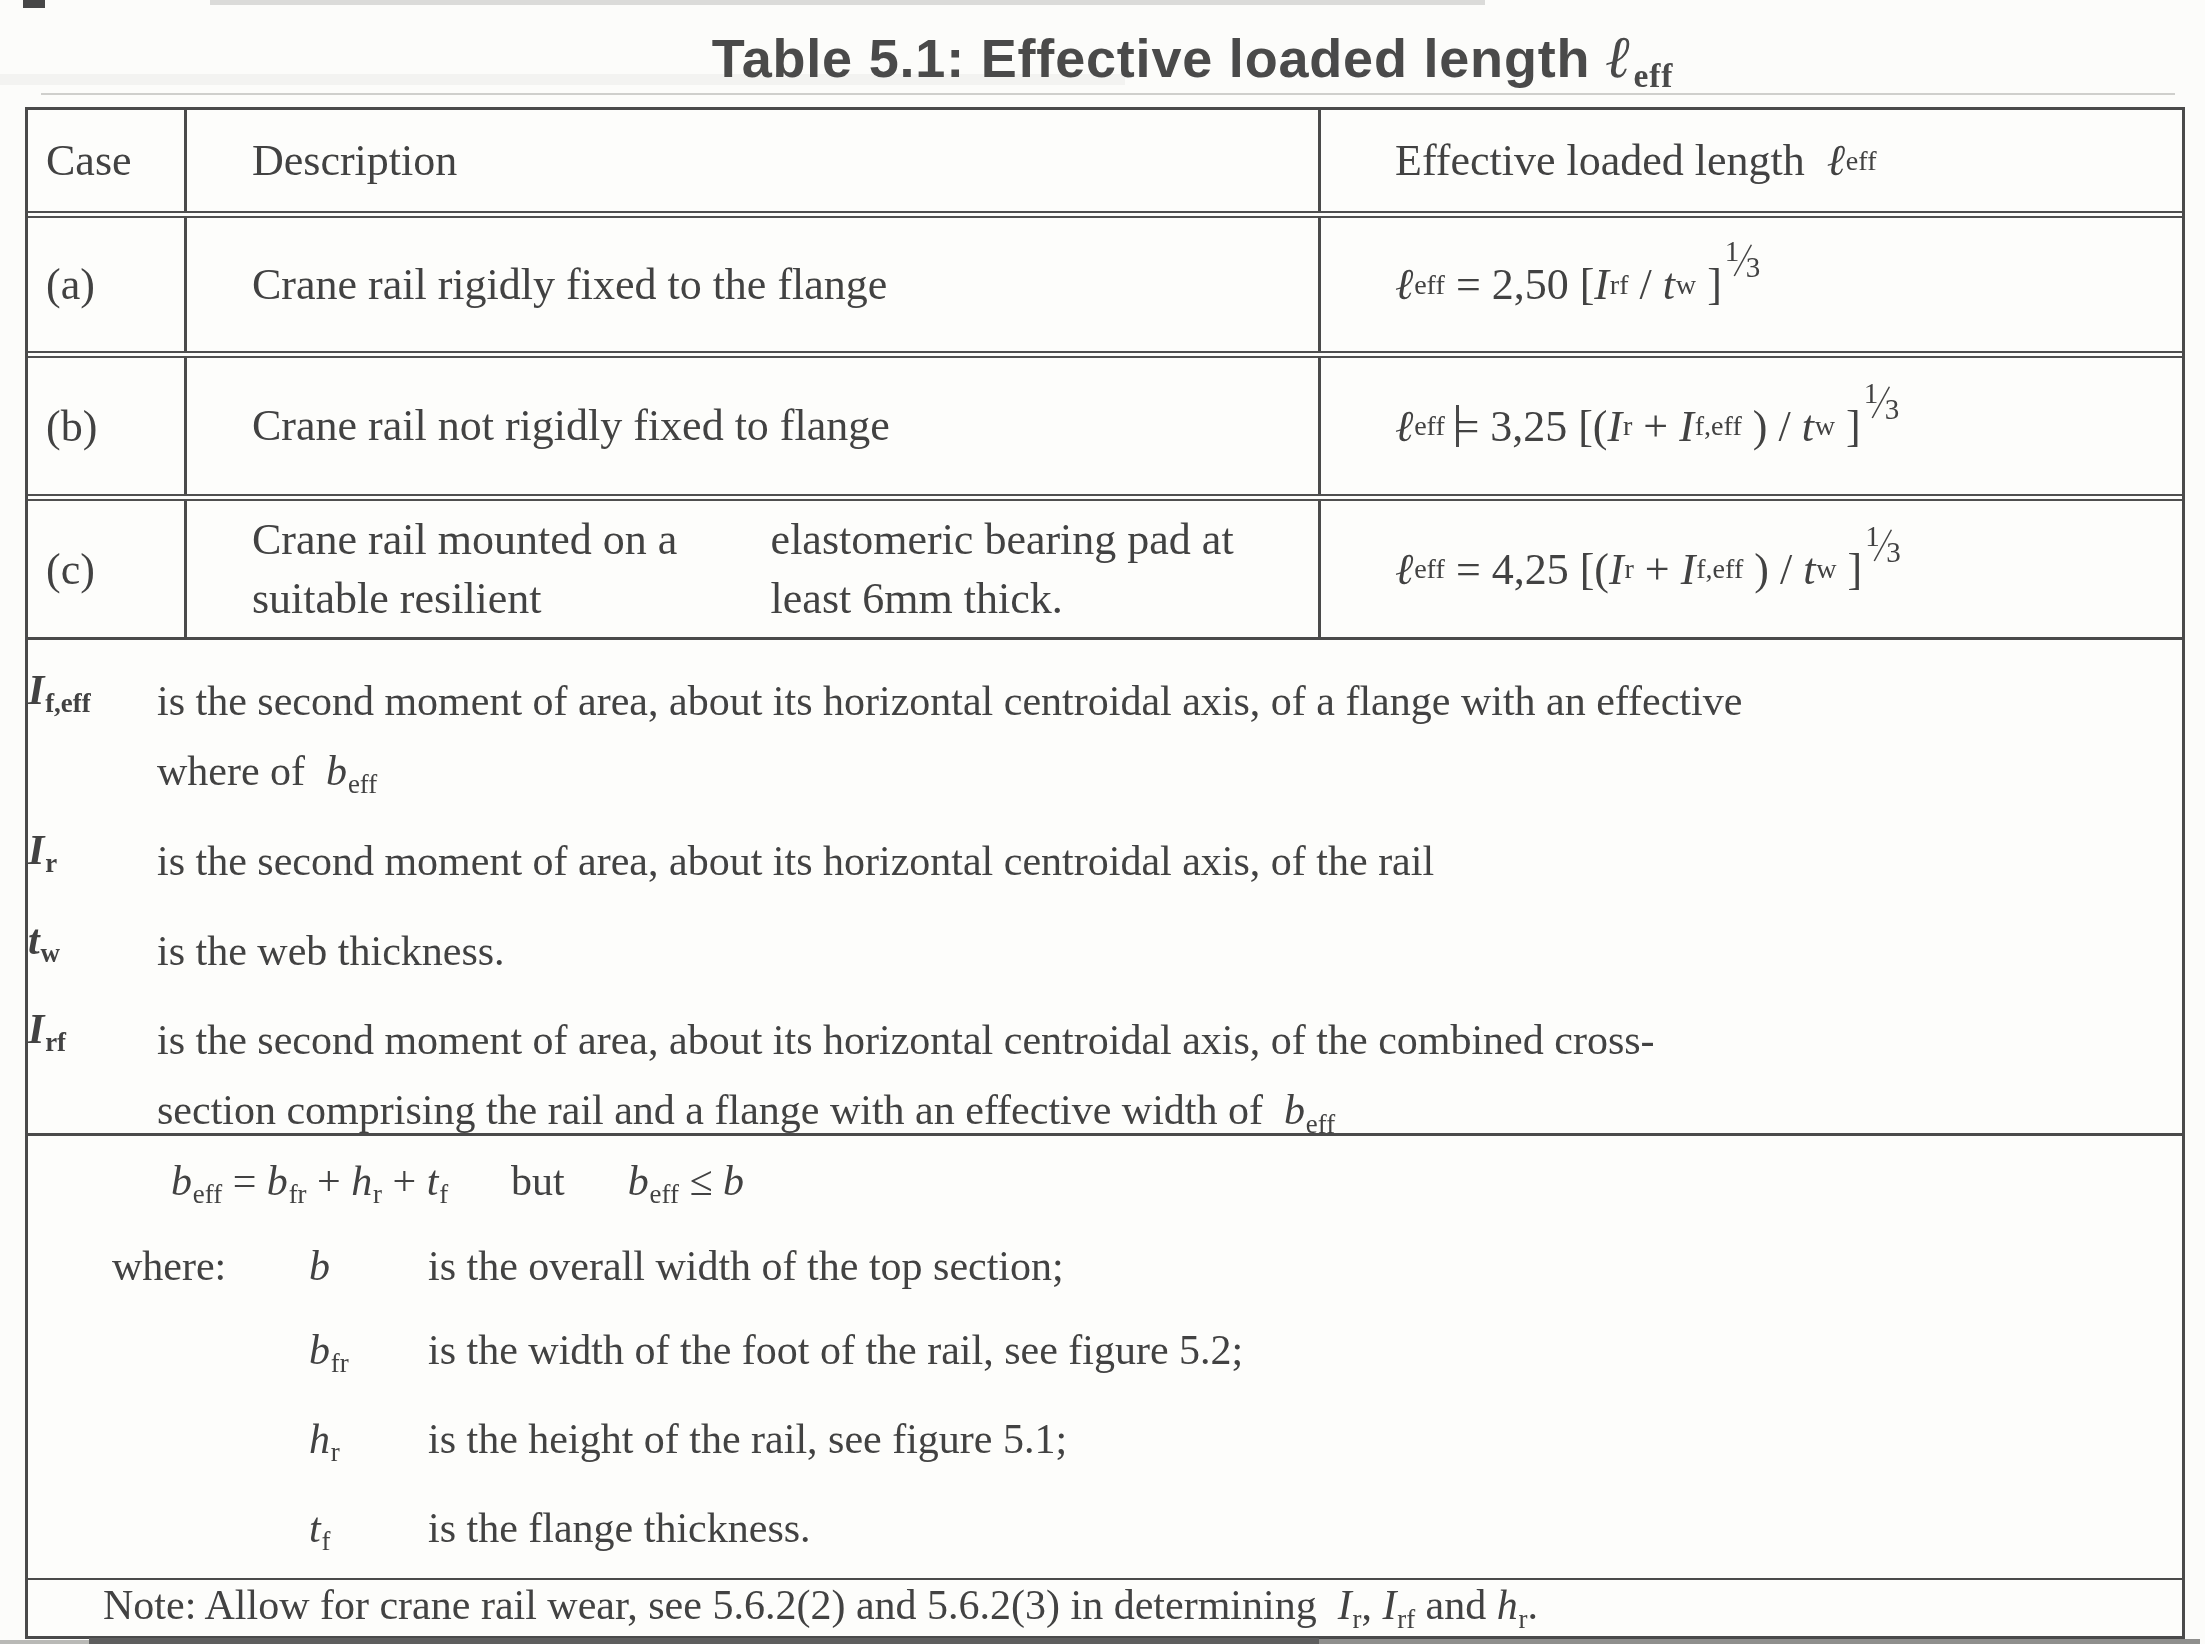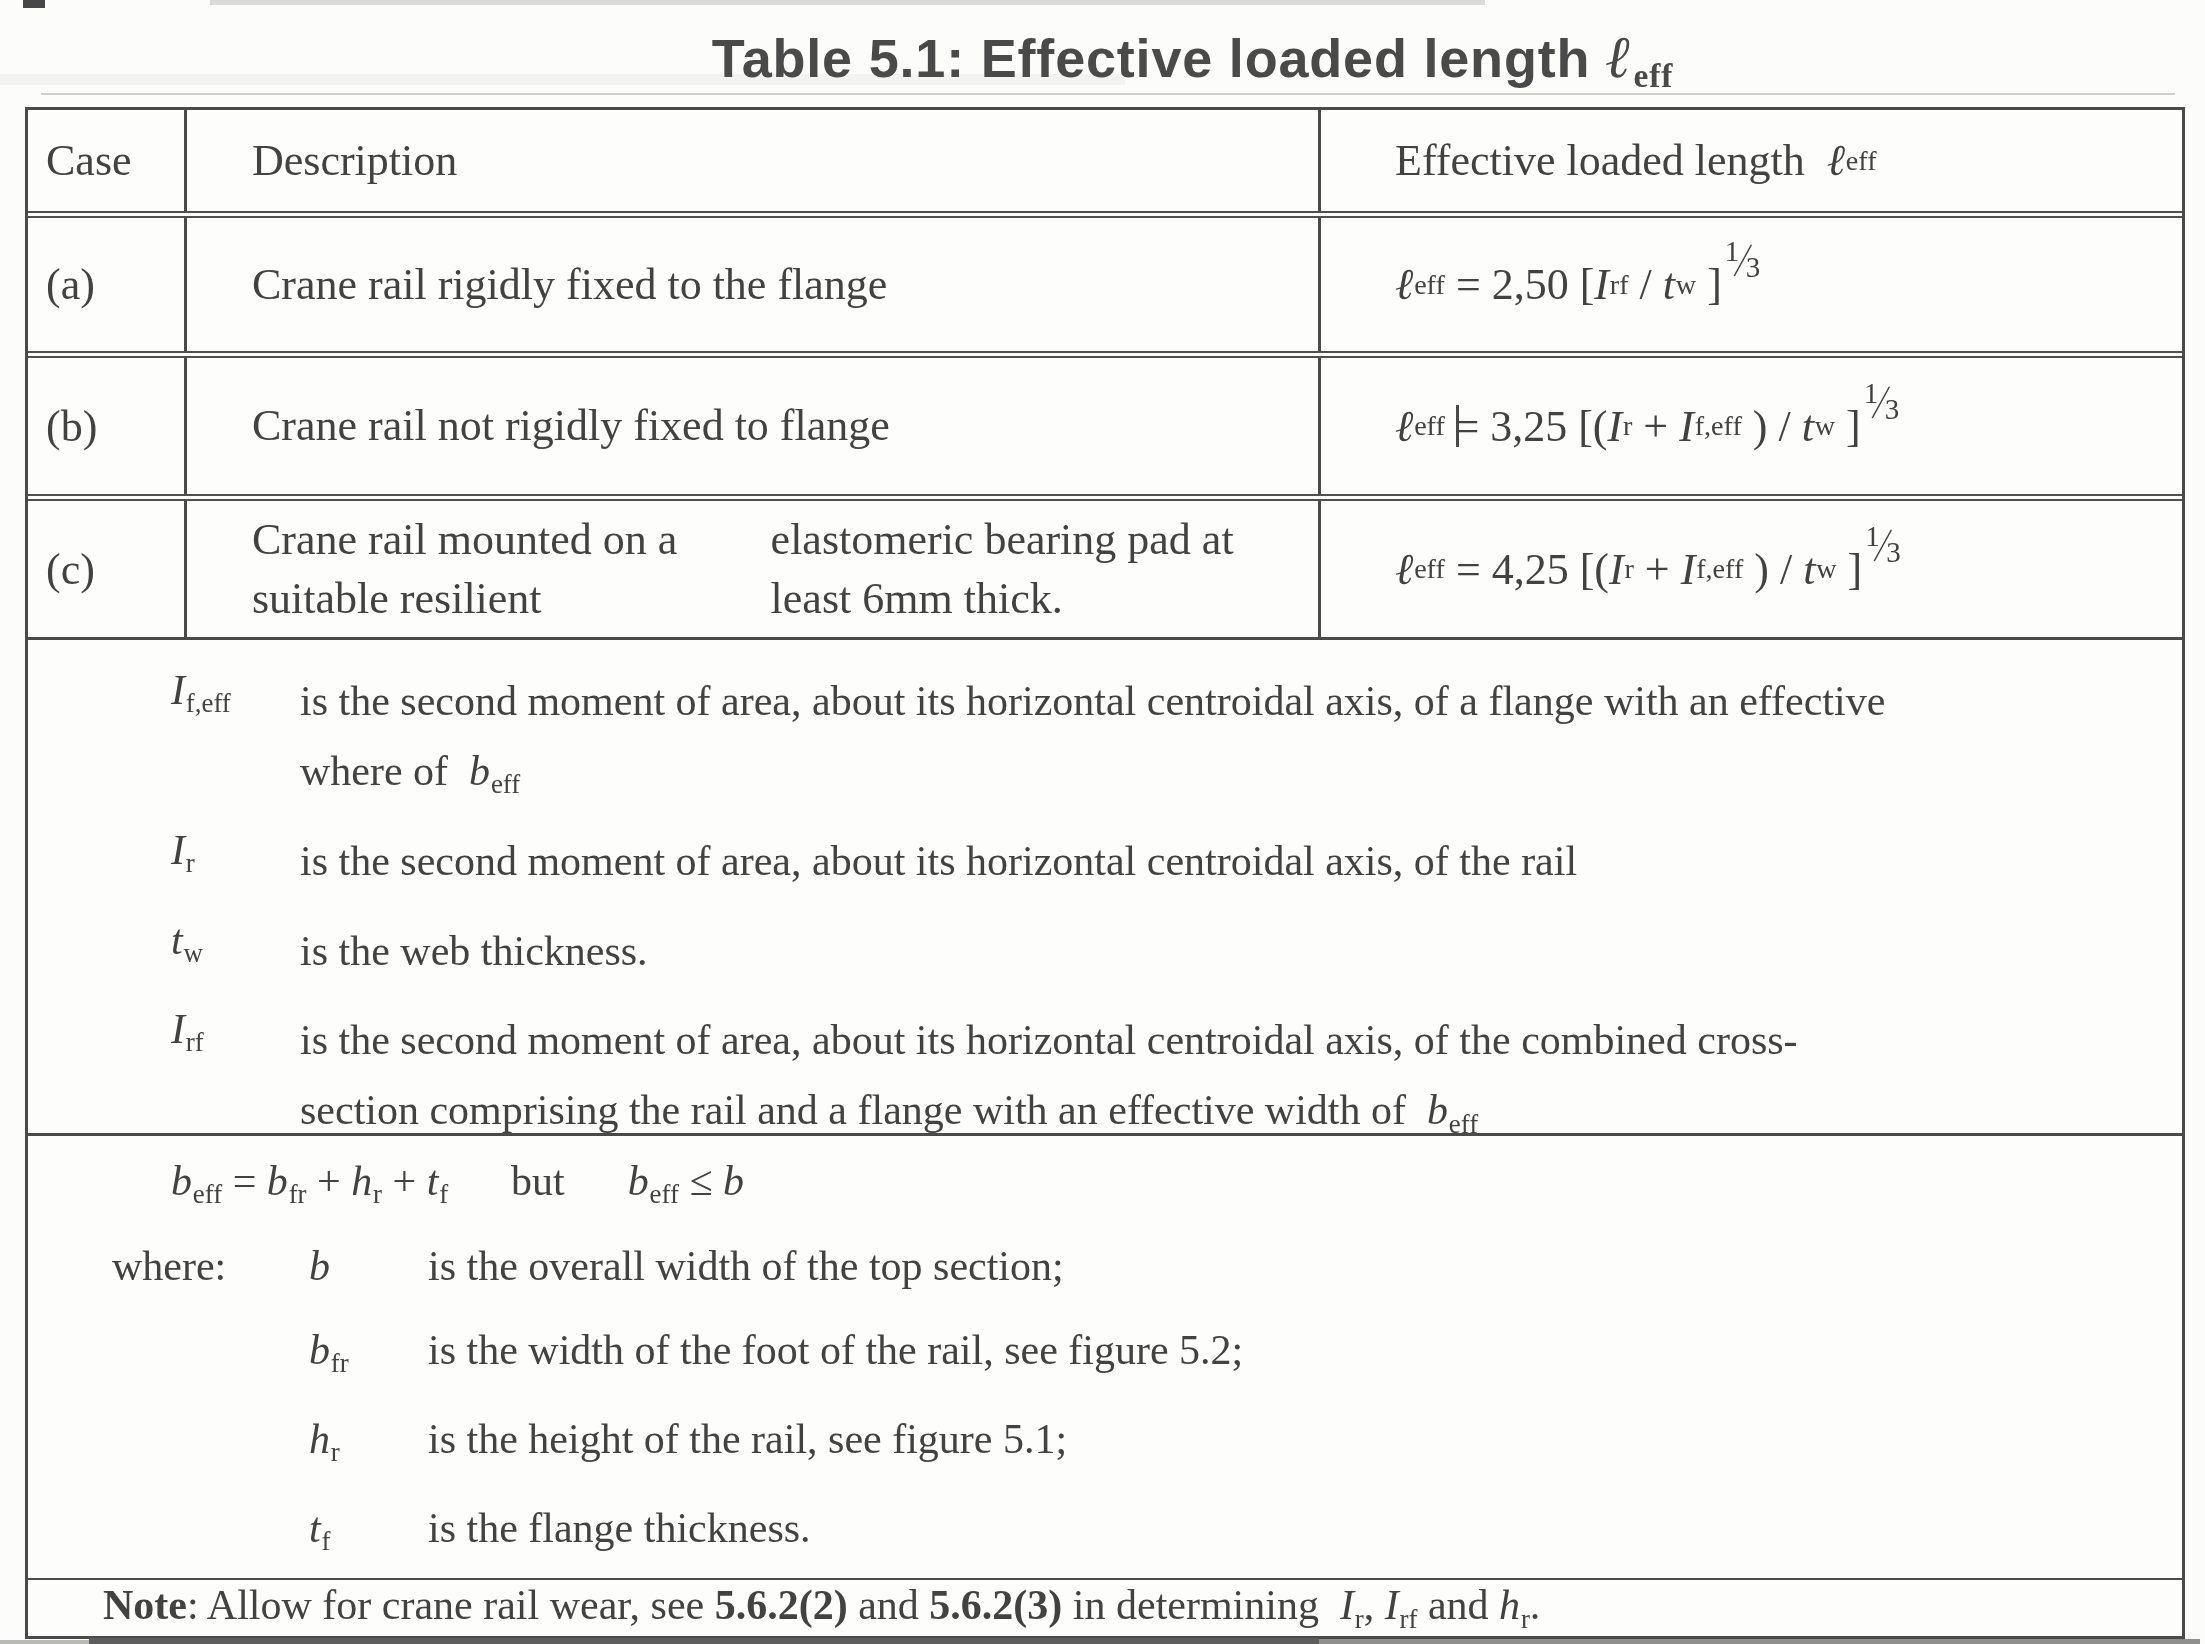--- a/index.html
+++ b/index.html
@@ -50,35 +50,35 @@
   .col-form{flex:1;padding-left:30px;}
   .r-head{height:101px;}
   .r-a{height:140px;}
   .r-b{height:143px;}
   .r-c{height:143px;}
 
   
   .tk-t{font-style:normal;}
   .tk-v{font-style:italic;}
   .tk-s{font-size:0.64em;vertical-align:-0.3em;margin-left:0.8px;}
-  .tk-b{font-weight:bold;}
+  .tk-b{font-weight:normal;}
   .tk-bar{display:inline-block;width:3px;height:0.95em;background:#4a4a4a;vertical-align:-0.12em;margin-right:-4.5px;}
   .pow{display:inline-block;font-size:0.66em;transform:translateY(-0.85em);margin-left:3px;letter-spacing:-2.3px;}
   .pow .pn{display:inline-block;transform:translateY(-0.3em);}
   .pow .ps{display:inline-block;transform:rotate(18deg) scaleY(1.8);margin:0 1.5px;}
   .pow .pd{display:inline-block;transform:translateY(0.25em);}
 
   
   .defs{
     flex:none;height:496px;box-sizing:border-box;
     border-top:3px solid #4a4a4a;
     padding-top:25.5px;font-size:42px;
   }
   .def-entry{display:flex;margin-bottom:19.5px;}
-  .def-sym{margin-left:143px;width:129px;flex:none;white-space:pre-wrap;}
+  .def-sym{width:129px;flex:none;white-space:pre-wrap;font-weight:bold;}
   .def-text{flex:1;line-height:1.67;padding-right:28px;white-space:pre-wrap;}
 
   
   .beff{
     flex:none;height:445px;box-sizing:border-box;
     border-top:3px solid #4a4a4a;
     padding-top:21px;font-size:42px;
   }
   .beff-formula{margin-left:143px;margin-bottom:31.5px;white-space:pre-wrap;}
   .wline{display:flex;margin-bottom:36px;}

